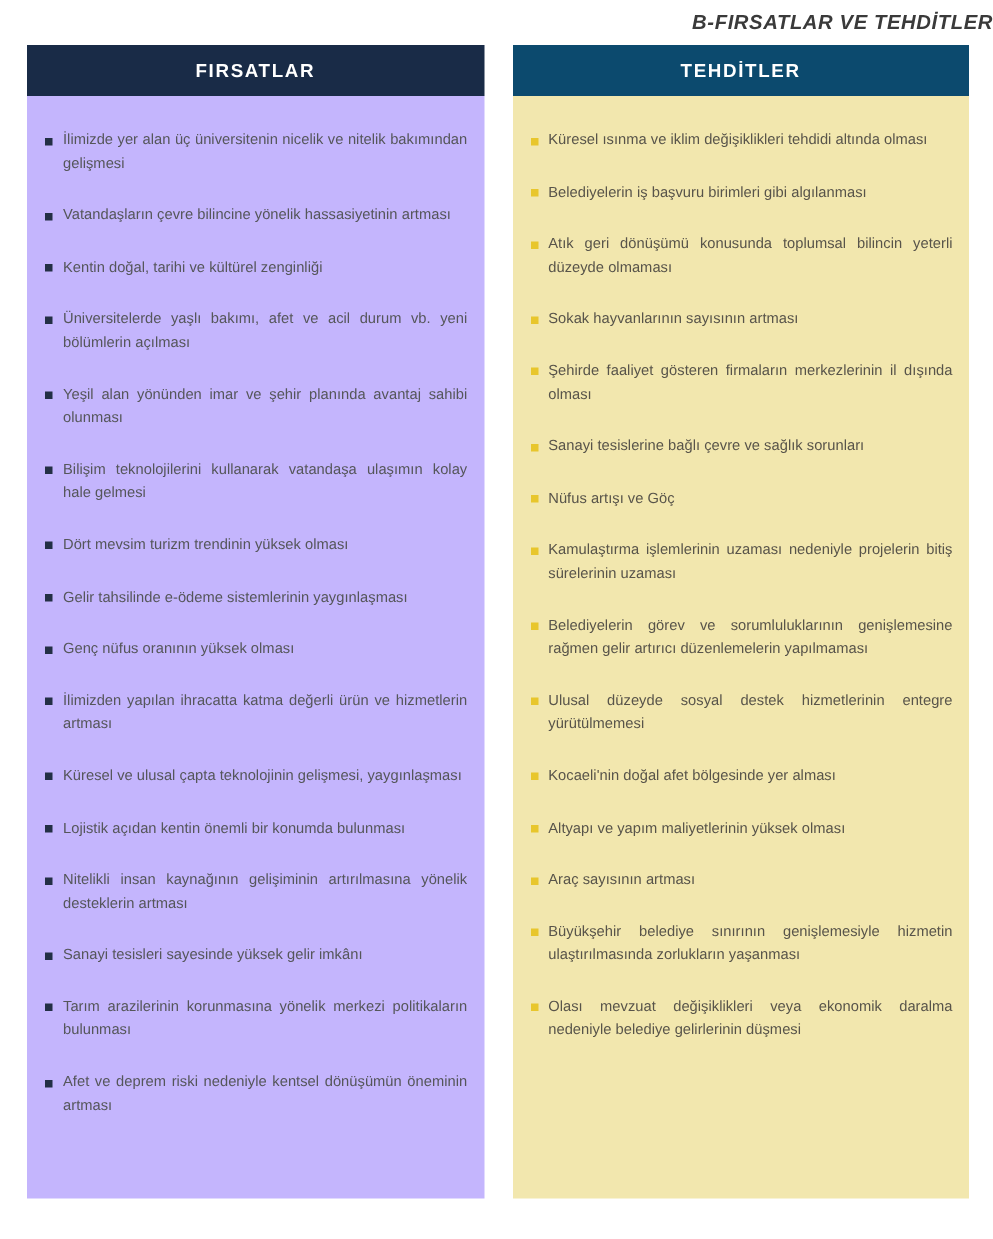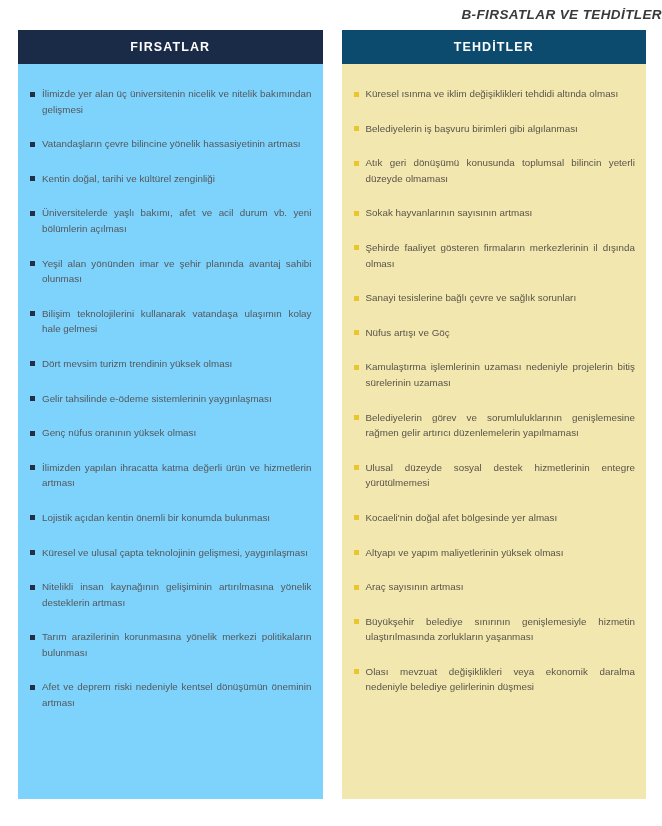--- a/index.html
+++ b/index.html
@@ -58,21 +58,21 @@
   .col-opportunities .col-header { background: #192b47; }
   .col-threats .col-header { background: #0c4a6e; }
 
   .col-body {
     flex: 1 1 auto;
     padding: 22px 11px 14px 11px;
     box-sizing: border-box;
     min-height: 735px;
   }
 
-  .col-opportunities .col-body { background: #7dd3fc; }
+  .col-opportunities .col-body { background: #c4b5fd; }
   .col-threats .col-body { background: #f2e7ae; }
 
   .item {
     position: relative;
     padding-left: 13px;
     margin: 0 0 19px 0;
     font-size: 9.8px;
     line-height: 15.6px;
     text-align: justify;
     text-justify: inter-word;
@@ -109,23 +109,24 @@
         <div class="item"><span class="bullet"></span><span>İlimizde yer alan üç üniversitenin nicelik ve nitelik bakımından gelişmesi</span></div>
         <div class="item"><span class="bullet"></span><span>Vatandaşların çevre bilincine yönelik hassasiyetinin artması</span></div>
         <div class="item"><span class="bullet"></span><span>Kentin doğal, tarihi ve kültürel zenginliği</span></div>
         <div class="item"><span class="bullet"></span><span>Üniversitelerde yaşlı bakımı, afet ve acil durum vb. yeni bölümlerin açılması</span></div>
         <div class="item"><span class="bullet"></span><span>Yeşil alan yönünden imar ve şehir planında avantaj sahibi olunması</span></div>
         <div class="item"><span class="bullet"></span><span>Bilişim teknolojilerini kullanarak vatandaşa ulaşımın kolay hale gelmesi</span></div>
         <div class="item"><span class="bullet"></span><span>Dört mevsim turizm trendinin yüksek olması</span></div>
         <div class="item"><span class="bullet"></span><span>Gelir tahsilinde e-ödeme sistemlerinin yaygınlaşması</span></div>
         <div class="item"><span class="bullet"></span><span>Genç nüfus oranının yüksek olması</span></div>
         <div class="item"><span class="bullet"></span><span>İlimizden yapılan ihracatta katma değerli ürün ve hizmetlerin artması</span></div>
+        <div class="item"><span class="bullet"></span><span>Küresel ve ulusal çapta teknolojinin gelişmesi, yaygınlaşması</span></div>
         <div class="item"><span class="bullet"></span><span>Lojistik açıdan kentin önemli bir konumda bulunması</span></div>
-        <div class="item"><span class="bullet"></span><span>Küresel ve ulusal çapta teknolojinin gelişmesi, yaygınlaşması</span></div>
         <div class="item"><span class="bullet"></span><span>Nitelikli insan kaynağının gelişiminin artırılmasına yönelik desteklerin artması</span></div>
+        <div class="item"><span class="bullet"></span><span>Sanayi tesisleri sayesinde yüksek gelir imkânı</span></div>
         <div class="item"><span class="bullet"></span><span>Tarım arazilerinin korunmasına yönelik merkezi politikaların bulunması</span></div>
         <div class="item"><span class="bullet"></span><span>Afet ve deprem riski nedeniyle kentsel dönüşümün öneminin artması</span></div>
       </div>
   </div>
 
   <div class="column col-threats">
     <div class="col-header">TEHDİTLER</div>
     <div class="col-body" id="list-threats">
         <div class="item"><span class="bullet"></span><span>Küresel ısınma ve iklim değişiklikleri tehdidi altında olması</span></div>
         <div class="item"><span class="bullet"></span><span>Belediyelerin iş başvuru birimleri gibi algılanması</span></div>

